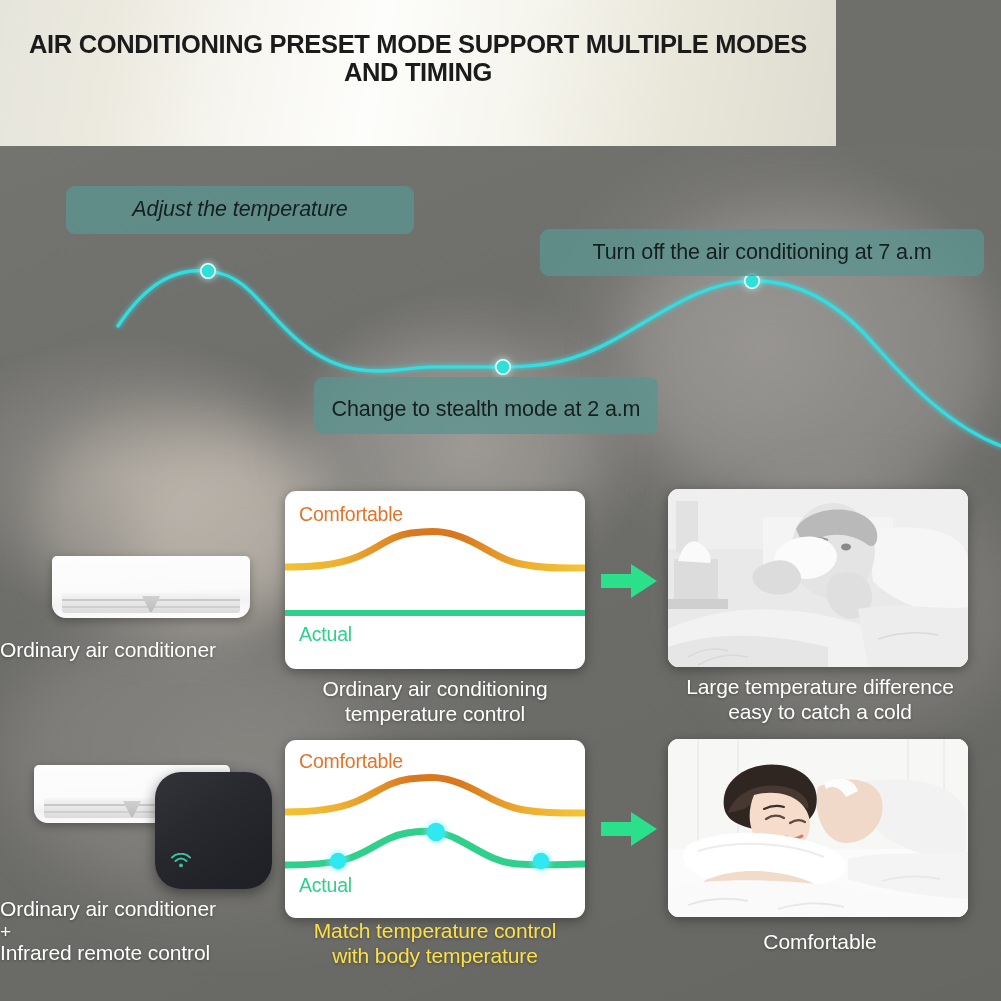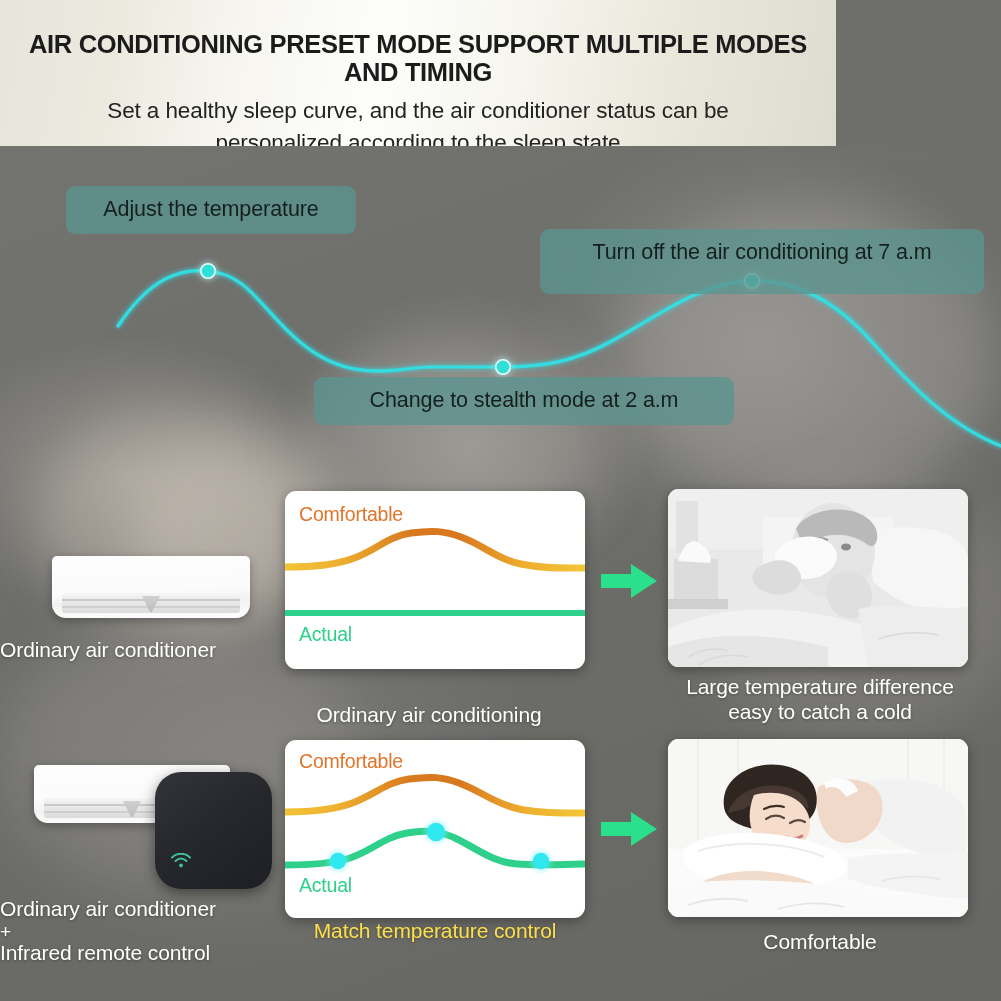--- a/index.html
+++ b/index.html
@@ -48,23 +48,23 @@
     position: absolute;
     background: rgba(92,147,142,0.80);
     border-radius: 9px;
     color: #14201f;
     text-align: center;
     font-size: 21.5px;
     line-height: 1.32;
     padding: 9px 16px 11px 16px;
     letter-spacing: -0.1px;
   }
-  #callout-1 { left: 66px; top: 186px; width: 290px; }
-  #callout-2 { left: 540px; top: 229px; width: 444px; padding: 9px 14px 28px 14px; }
-  #callout-3 { left: 314px; top: 377px; width: 420px; padding: 9px 14px 11px 14px; }
+  #callout-1 { left: 66px; top: 186px; width: 348px; font-style: italic; }
+  #callout-2 { left: 540px; top: 229px; width: 444px; padding: 9px 14px 10px 14px; }
+  #callout-3 { left: 314px; top: 377px; width: 344px; padding: 18px 14px 11px 14px; }
 
   
   .ac-unit { position: absolute; }
   .ac-body {
     position: absolute; left: 0; top: 0; width: 100%; height: 100%;
     background: linear-gradient(178deg, #fdfdfd 0%, #fbfbfb 55%, #f2f2f2 72%, #ffffff 100%);
     border-radius: 5px 5px 14px 14px;
     box-shadow: 0 3px 10px rgba(0,0,0,0.30);
   }
   .ac-louver {
@@ -142,36 +142,32 @@
   #arrow-2 { left: 601px; top: 811px; }
 
   
   .caption {
     position: absolute; text-align: center; font-size: 21px;
     line-height: 1.2; letter-spacing: -0.1px;
     text-shadow: 0 1px 3px rgba(0,0,0,0.32);
   }
   .caption-white { color: #ffffff; }
   .caption-green { color: #fde047; }
-  #cap-1 { left: 274px; top: 676px; width: 310px; margin-top: 26px; }
+  #cap-1 { left: 280px; top: 676px; width: 310px; }
   #cap-2 { left: 280px; top: 918px; width: 310px; }
   #cap-3 { left: 655px; top: 674px; width: 330px; }
   #cap-4 { left: 655px; top: 929px; width: 330px; }
 </style>
 </head>
 <body>
 
 <div id="page">
 
   <div id="header">
     <div id="header-title">AIR CONDITIONING PRESET MODE SUPPORT MULTIPLE MODES AND TIMING</div>
-    <div id="header-sub">
-      <div>Set a healthy sleep curve, and the air conditioner status can be</div>
-      <div>personalized according to the sleep state</div>
-    </div>
   </div>
 
   <div id="photo-bg">
     <div class="bgblob" style="left:40px;  top:260px; width:300px; height:230px; background:rgba(222,212,200,0.30);"></div>
     <div class="bgblob" style="left:130px; top:300px; width:190px; height:170px; background:rgba(232,220,208,0.34);"></div>
     <div class="bgblob" style="left:300px; top:200px; width:300px; height:210px; background:rgba(205,200,196,0.22);"></div>
     <div class="bgblob" style="left:620px; top:60px;  width:380px; height:300px; background:rgba(196,192,188,0.26);"></div>
     <div class="bgblob" style="left:0px;   top:480px; width:360px; height:260px; background:rgba(178,173,168,0.20);"></div>
     <div class="bgblob" style="left:700px; top:330px; width:320px; height:260px; background:rgba(190,185,180,0.18);"></div>
   </div>
@@ -245,20 +241,21 @@
                C 148,39 160,40 176,46 C 198,54 212,68 236,73
                C 260,78 280,77 300,77" fill="none" stroke="url(#grad1)" stroke-width="7" stroke-linecap="round"></path>
       <line x1="0" y1="122" x2="300" y2="122" stroke="#2fd08b" stroke-width="6"></line>
     </svg>
     <div class="card-lbl lbl-comfortable">Comfortable</div>
     <div class="card-lbl lbl-actual" style="top:132px;">Actual</div>
   </div>
 
   <div class="caption caption-white" id="cap-1">
     <div>Ordinary air conditioning</div>
+    <div>temperature control</div>
   </div>
 
   <svg class="arrow" id="arrow-1" width="56" height="36" viewBox="0 0 56 36">
     <path d="M 0,11 L 30,11 L 30,1 L 56,18 L 30,35 L 30,25 L 0,25 Z" fill="#2ae08a"></path>
   </svg>
 
   <div class="photo-card" id="photo-1">
     <svg viewBox="0 0 300 178" style="width:300px;height:178px;display:block;">
       <rect width="300" height="178" fill="#e9e9e9"></rect>
       <rect x="0" y="0" width="300" height="60" fill="#efefef"></rect>
@@ -350,20 +347,21 @@
       <circle cx="151" cy="92" r="9.2" fill="#2fe8f0"></circle>
       <circle cx="256" cy="121" r="14" fill="url(#dotGlow)"></circle>
       <circle cx="256" cy="121" r="8.2" fill="#2fe8f0"></circle>
     </svg>
     <div class="card-lbl lbl-comfortable" style="top:10px;">Comfortable</div>
     <div class="card-lbl lbl-actual" style="top:134px;">Actual</div>
   </div>
 
   <div class="caption caption-green" id="cap-2">
     <div>Match temperature control</div>
+    <div>with body temperature</div>
   </div>
 
   <svg class="arrow" id="arrow-2" width="56" height="36" viewBox="0 0 56 36">
     <path d="M 0,11 L 30,11 L 30,1 L 56,18 L 30,35 L 30,25 L 0,25 Z" fill="#2ae08a"></path>
   </svg>
 
   <div class="photo-card" id="photo-2">
     <svg viewBox="0 0 300 178" style="width:300px;height:178px;display:block;">
       <rect width="300" height="178" fill="#fbfbfb"></rect>
       <rect x="0" y="0" width="300" height="110" fill="#f7f7f5"></rect>

